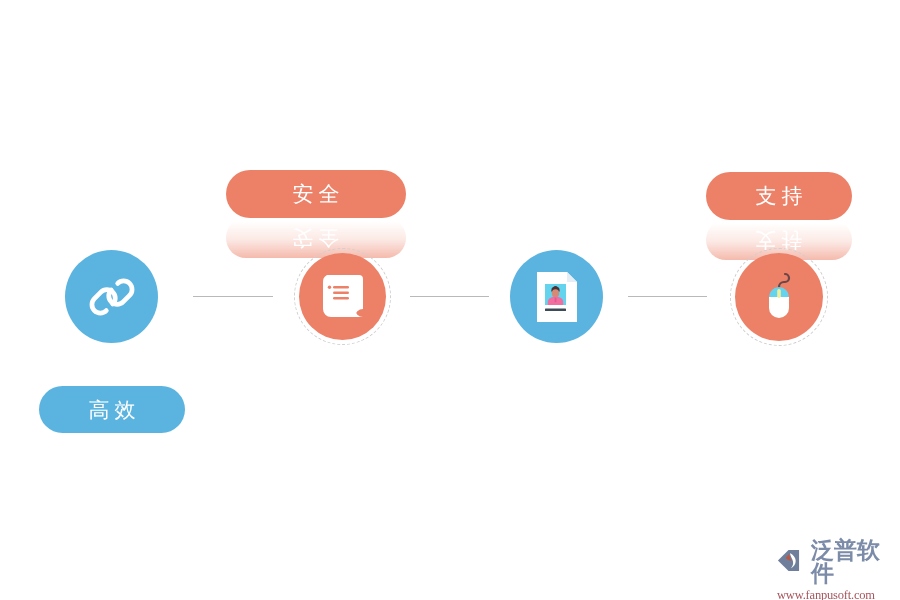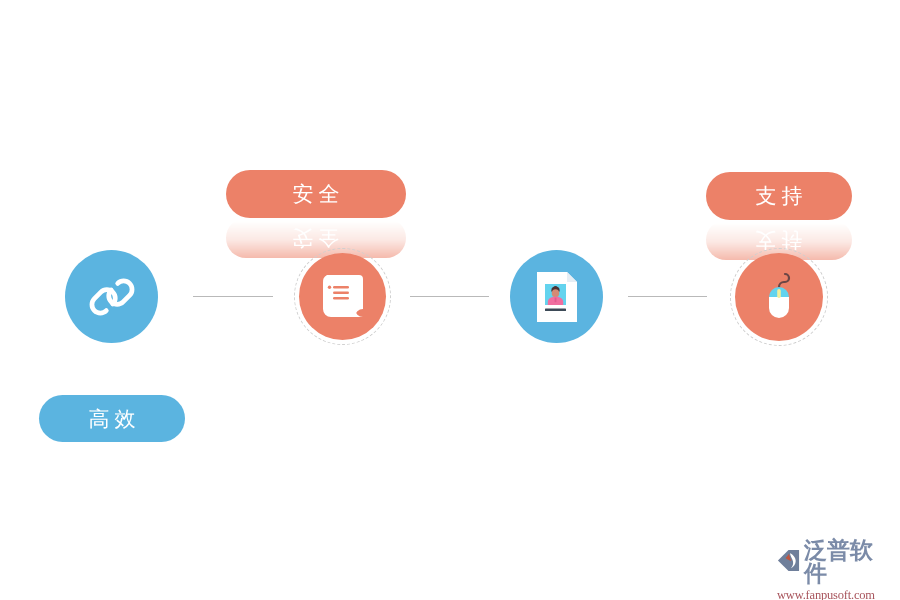--- a/index.html
+++ b/index.html
@@ -66,21 +66,21 @@
     font-size: 21px;
     letter-spacing: 5px;
     text-indent: 5px;
     font-weight: 500;
   }
   .pill-orange { background: #ec8168; }
   .pill-blue   { background: #5bb4e0; }
 
   .pill-top-1 { left: 226px; top: 170px; width: 180px; height: 48px; }
   .pill-top-2 { left: 706px; top: 172px; width: 146px; height: 48px; }
-  .pill-bot-1 { left: 39px;  top: 395px; width: 146px; height: 47px; }
+  .pill-bot-1 { left: 39px;  top: 386px; width: 146px; height: 47px; }
   .pill-bot-2 { left: 484px; top: 395px; width: 146px; height: 47px; }
 
   
   .reflection {
     position: absolute;
     border-radius: 26px;
     overflow: hidden;
     pointer-events: none;
   }
   .reflection .mirror {
@@ -109,21 +109,21 @@
     top: 539px;
     width: 116px;
     height: 48px;
     display: flex;
     flex-direction: column;
     align-items: flex-start;
   }
   .wm-row {
     display: flex;
     align-items: center;
-    gap: 3px;
+    gap: 10px;
   }
   .wm-text {
     font-size: 23px;
     font-weight: bold;
     color: #7b8ba8;
     letter-spacing: 0px;
     line-height: 1;
   }
   .wm-url {
     font-size: 12.5px;

